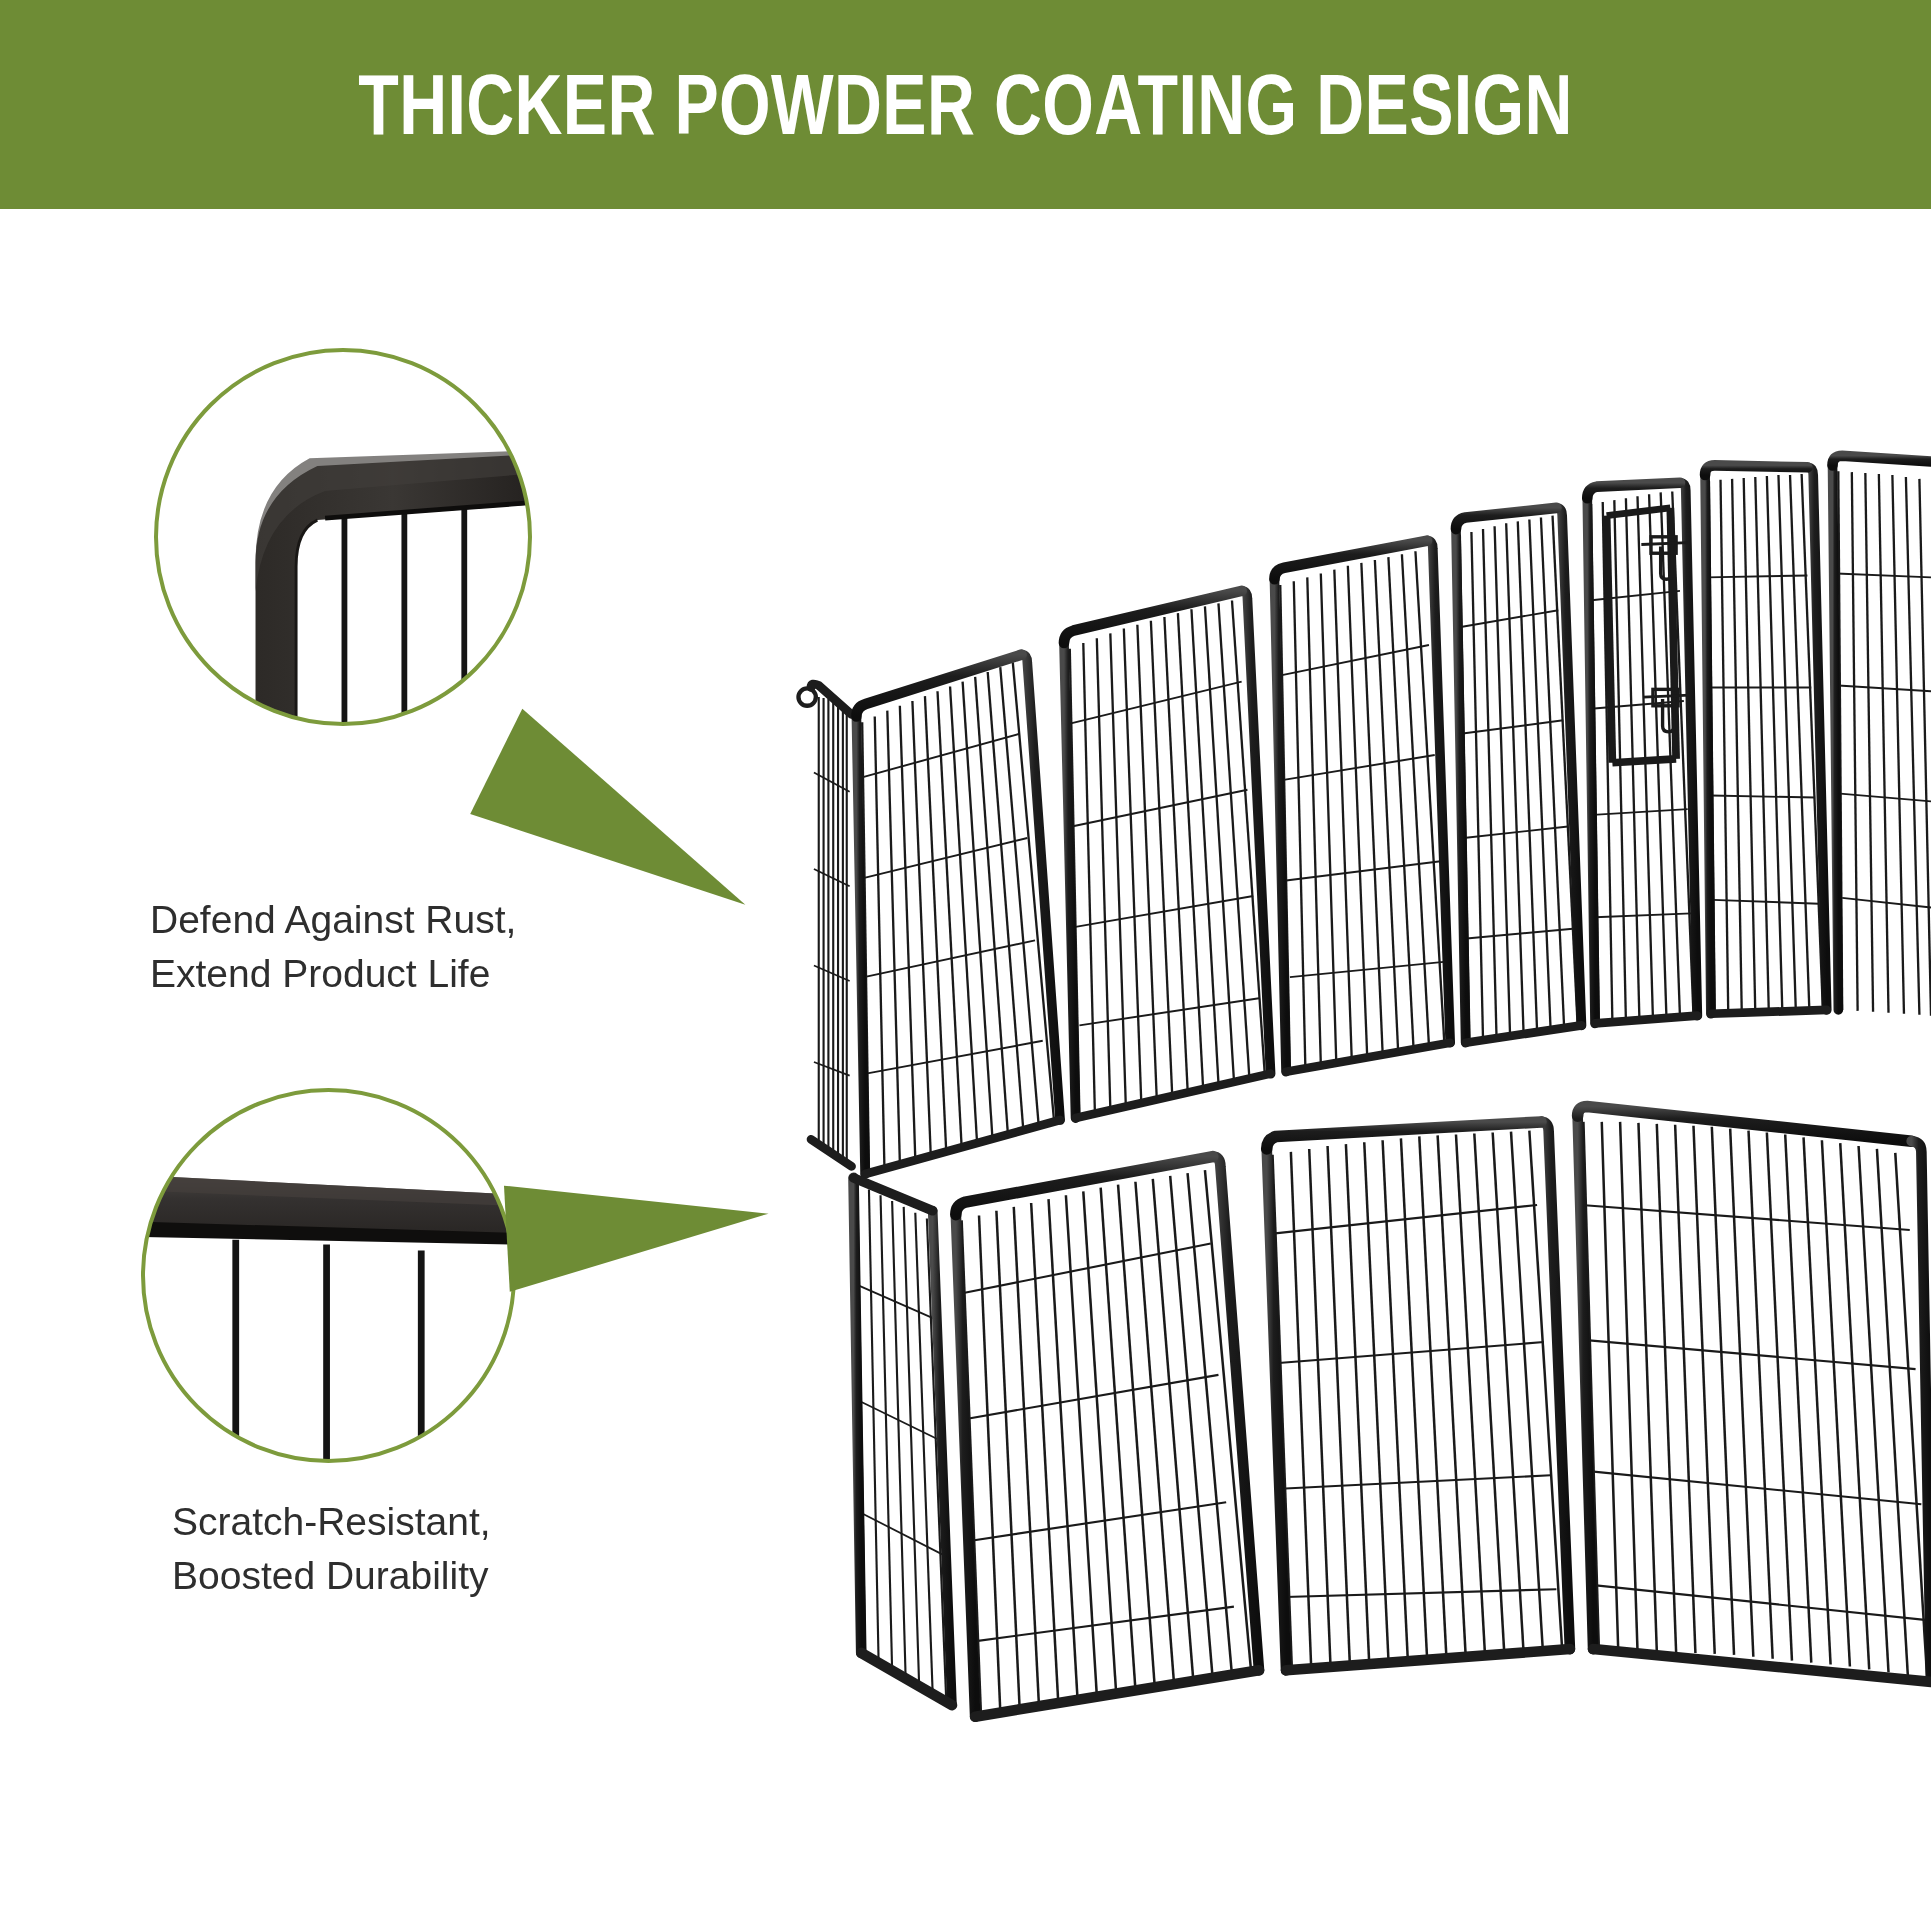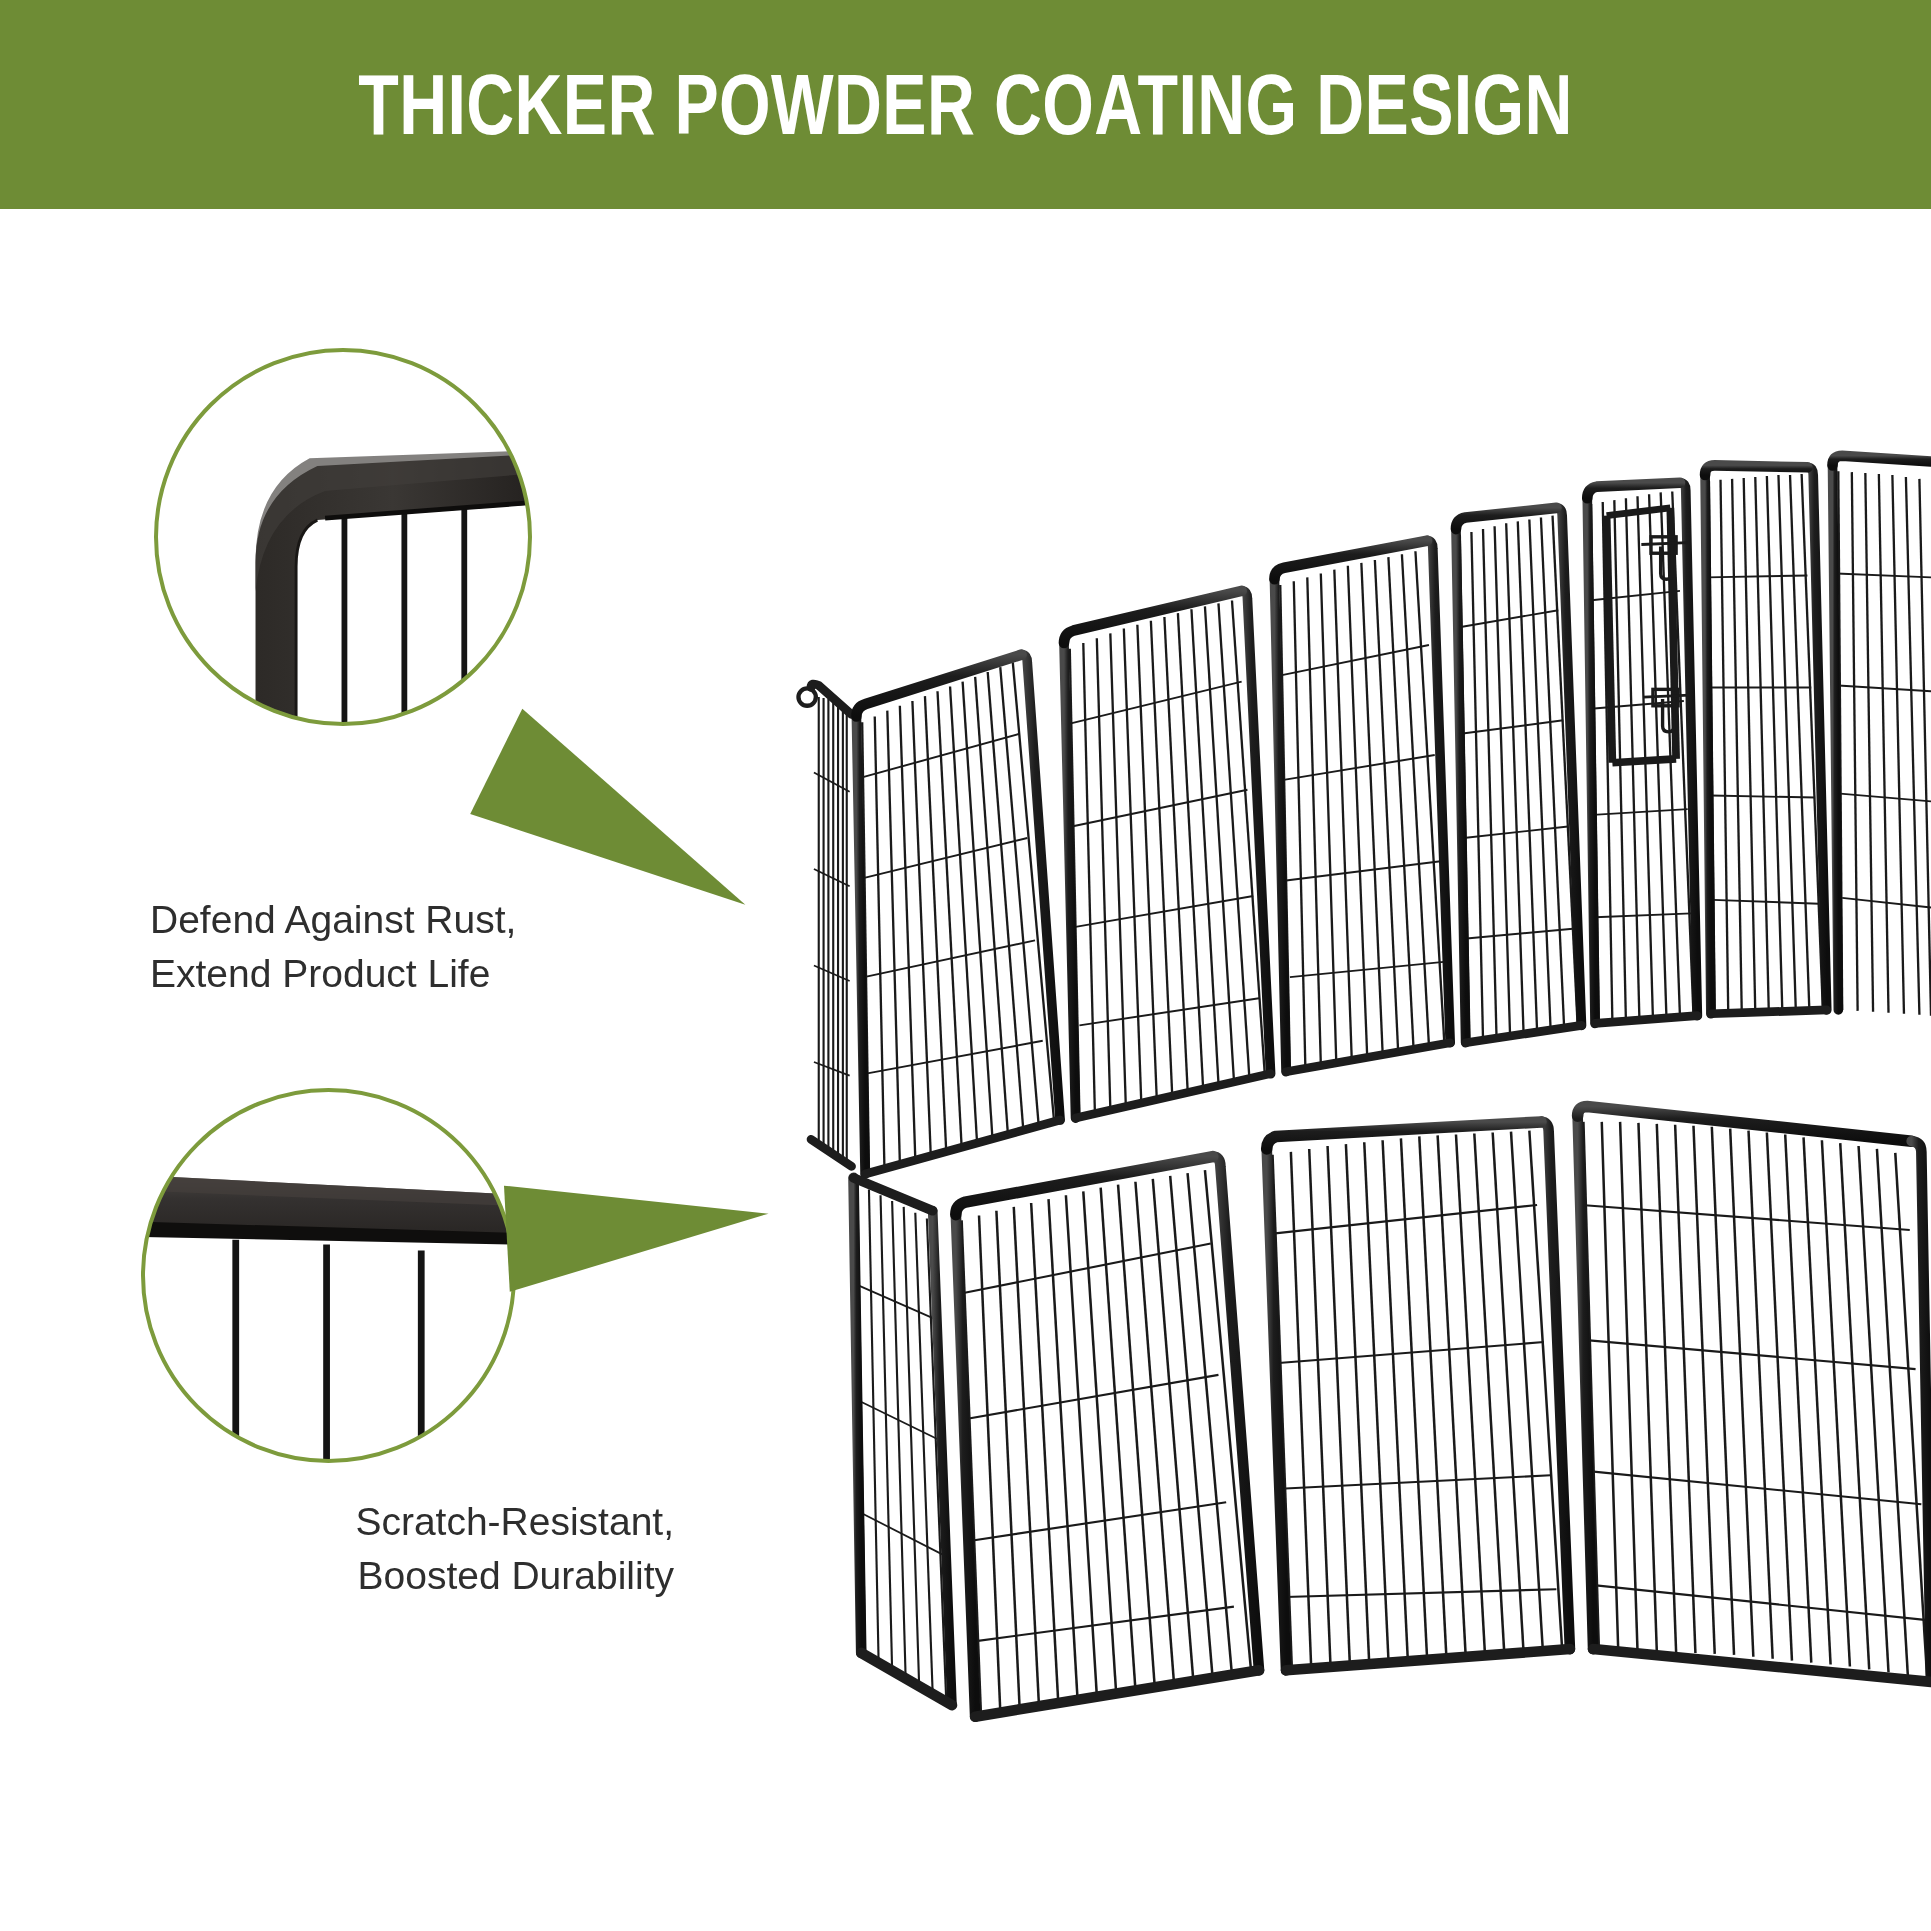--- a/index.html
+++ b/index.html
@@ -490,21 +490,21 @@
           <line x1="190" y1="160" x2="190" y2="384"></line>
           <line x1="288" y1="166" x2="288" y2="384"></line>
         </g>
 
         <path d="M -10 88 L 384 108 L 384 150 L -10 140 Z" fill="url(#c2top)"></path>
         <path d="M -10 88 L 384 108 L 384 120 L -10 104 Z" fill="#443f3c" opacity="0.7"></path>
         <path d="M -10 136 L 384 148 L 384 160 L -10 152 Z" fill="#0f0e0d"></path>
       </svg>
     </div>
     <div class="callout-ring" style="left:141px; top:1088px; width:375px; height:375px; border:4.8px solid #7D9B3C;"></div>
-    <div class="callout-caption" style="left:172px; top:1495px; width:502px;text-align:right;">Scratch-Resistant,
+    <div class="callout-caption" style="left:172px; top:1495px; width:502px;">Scratch-Resistant,
 Boosted Durability</div>
   </div>
 
   <svg class="svg-layer" id="callout-svg" viewBox="0 0 2000 2000">
     <polygon points="541,734 487,843 772,937" fill="#6E8C35"></polygon>
     <polygon points="522,1228 528,1338 796,1257" fill="#6E8C35"></polygon>
   </svg>
 
 </div>
 

